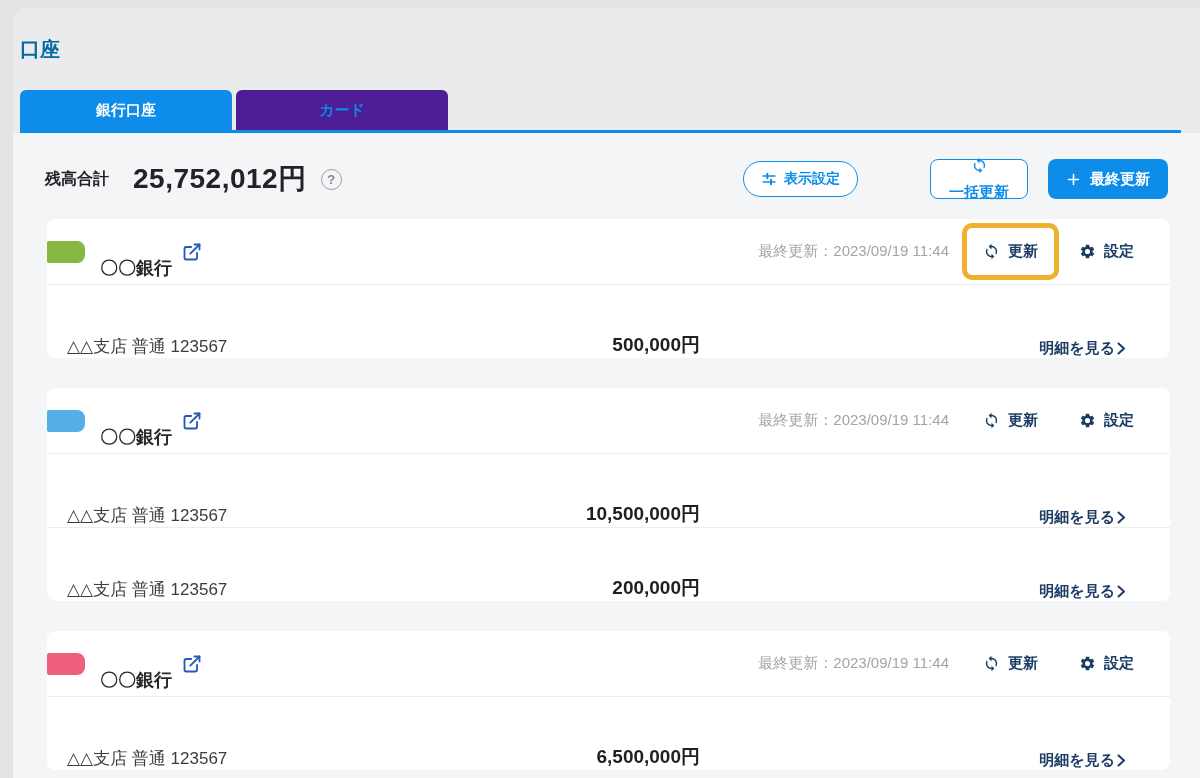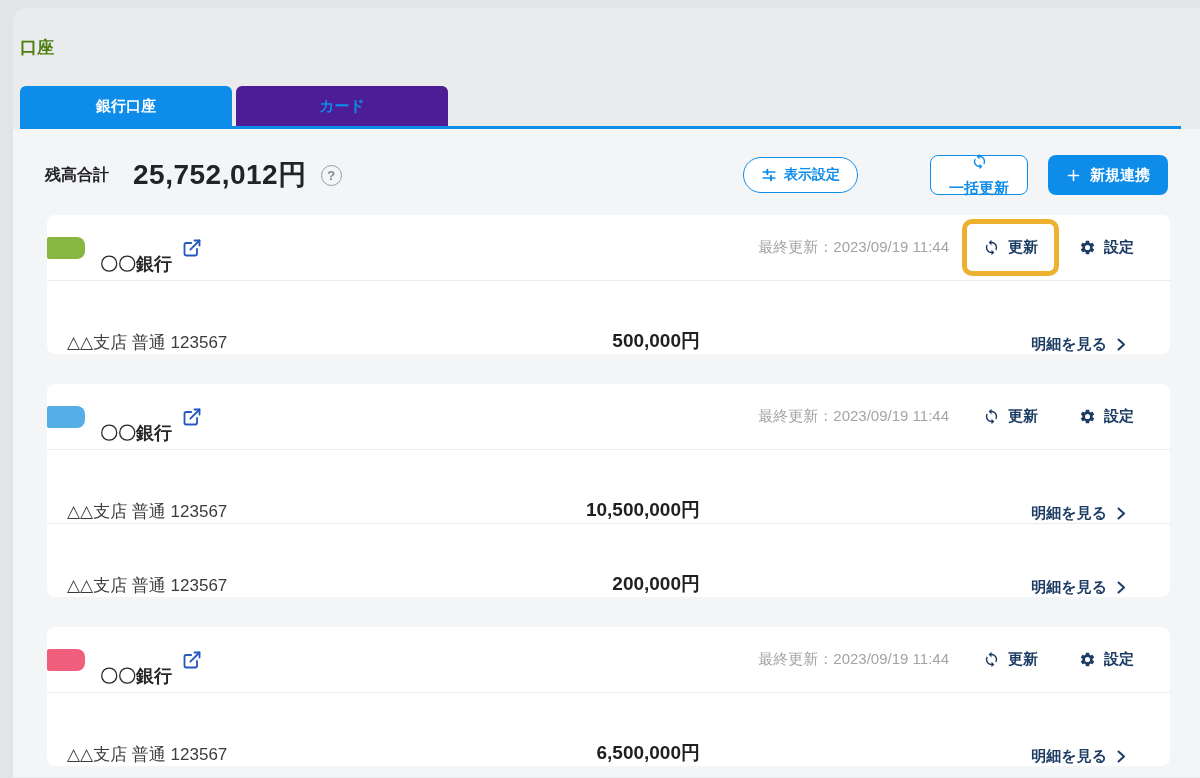--- a/index.html
+++ b/index.html
@@ -7,21 +7,21 @@
   body {
     position:relative; overflow:hidden;
     background:#e2e4e6;
     font-family:"Liberation Sans","DejaVu Sans",sans-serif;
     -webkit-font-smoothing:antialiased;
   }
   .panel {
     position:absolute; left:13px; top:8px; width:1187px; height:770px;
     background:#eaebec; border-top-left-radius:14px; overflow:hidden;
   }
-  .page-title { padding:28px 0 0 7px; font-size:17px; font-weight:bold; color:#4d7c0f; }
+  .page-title { padding:28px 0 0 7px; font-size:20px; font-weight:bold; color:#0369a1; }
   .tabs { display:flex; gap:4px; margin:27px 19px 0 7px; }
   .tab {
     width:212px; height:40px; display:flex; align-items:center; justify-content:center;
     font-size:15px; font-weight:bold; border-radius:6px 6px 0 0; cursor:pointer; border:none;
   }
   .tab.active { background:#0d8de9; color:#ffffff; }
   .tab.inactive { background:#4c1d95; color:#0d8de9; }
   .tabs-underline { height:3px; background:#0d8de9; margin:0 19px 0 7px; }
   .main { background:#f4f5f6; height:648px; }
 
@@ -64,21 +64,21 @@
   .upd-plain { margin-left:34px; }
   .ctrl-settings { margin-left:41px; }
   .upd-highlight {
     margin-left:13px; margin-right:-21px;
     border:5px solid #eeb12f; border-radius:10px; padding:14px 16px; background:#ffffff;
   }
   .account-row { display:flex; align-items:flex-end; height:74px; border-top:1px solid #ececec; padding:0 44px 0 20px; }
   .row-detail { width:300px; font-size:17px; color:#3c3c3c; }
   .row-amount { width:333px; text-align:right; font-size:19px; font-weight:bold; color:#1f1f1f; }
   .row-link {
-    margin-left:auto; display:flex; align-items:center; gap:10px; border:none; background:none;
+    margin-left:auto; display:flex; align-items:center; gap:2px; border:none; background:none;
     color:#1d3c64; font-size:15px; font-weight:bold; cursor:pointer;
   }
 </style>
 </head>
 <body>
 
 <div class="panel">
 
   <div class="page-title">口座</div>
 
@@ -114,21 +114,21 @@
         </span>
         <span>一括更新</span>
       </button>
 
       <button class="btn btn-new">
         <span style="display:flex">
           <svg width="15" height="15" viewBox="0 0 24 24" fill="none" stroke="currentColor" stroke-width="2.6" stroke-linecap="round">
             <path d="M12 4v16M4 12h16"></path>
           </svg>
         </span>
-        <span>新規連携</span>
+        <span>最終更新</span>
       </button>
     </div>
 
     <div class="cards">
 
       <div class="card">
         <div class="card-header">
           <span class="swatch" style="background: rgb(135, 183, 65);"></span>
           <span class="bank-name">〇〇銀行</span>
           <button class="ext-link">

